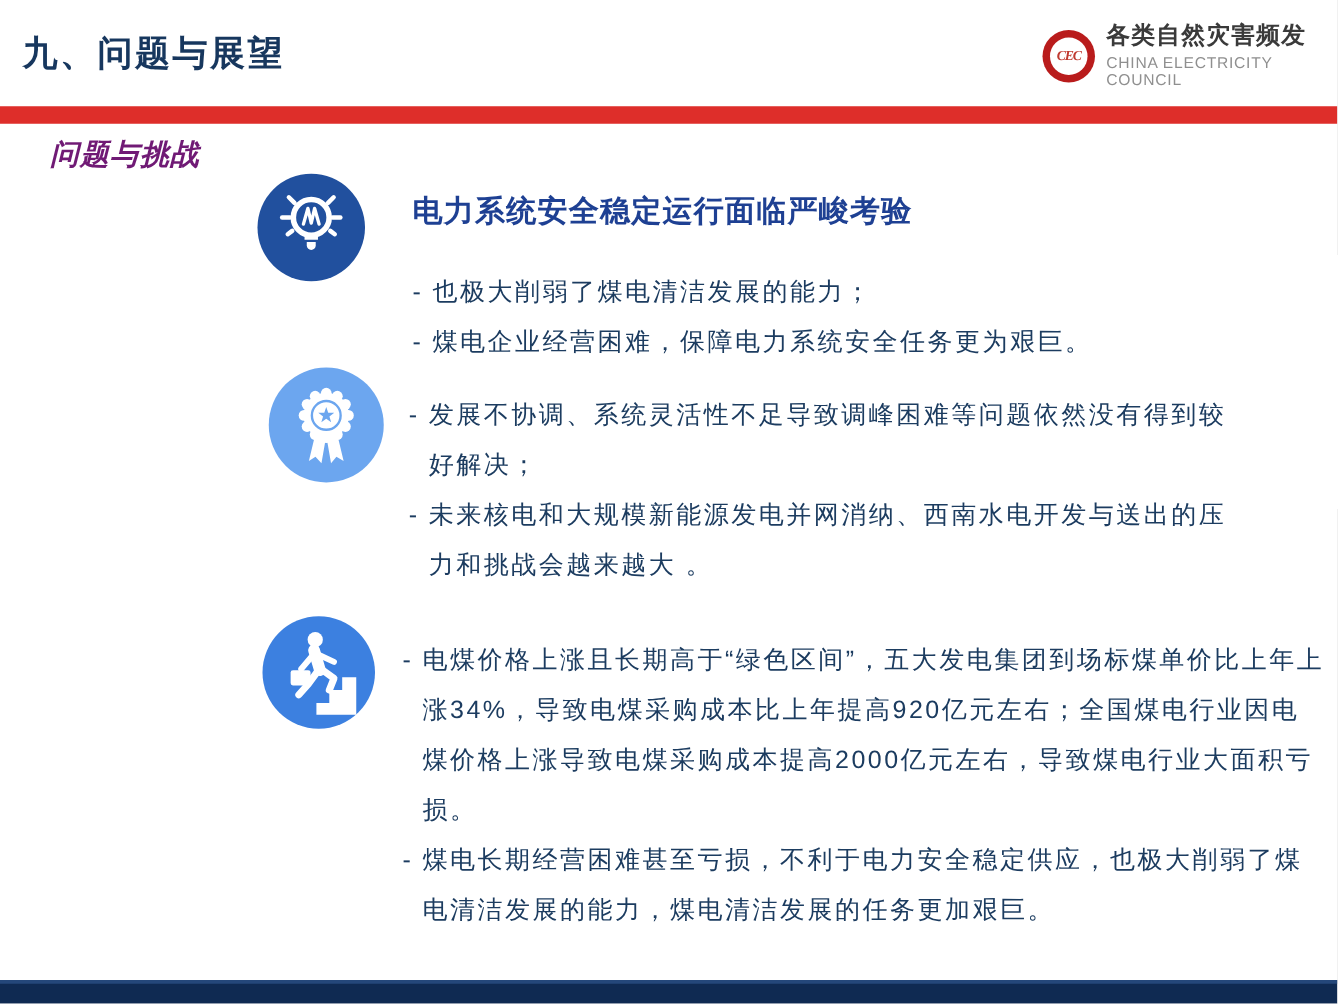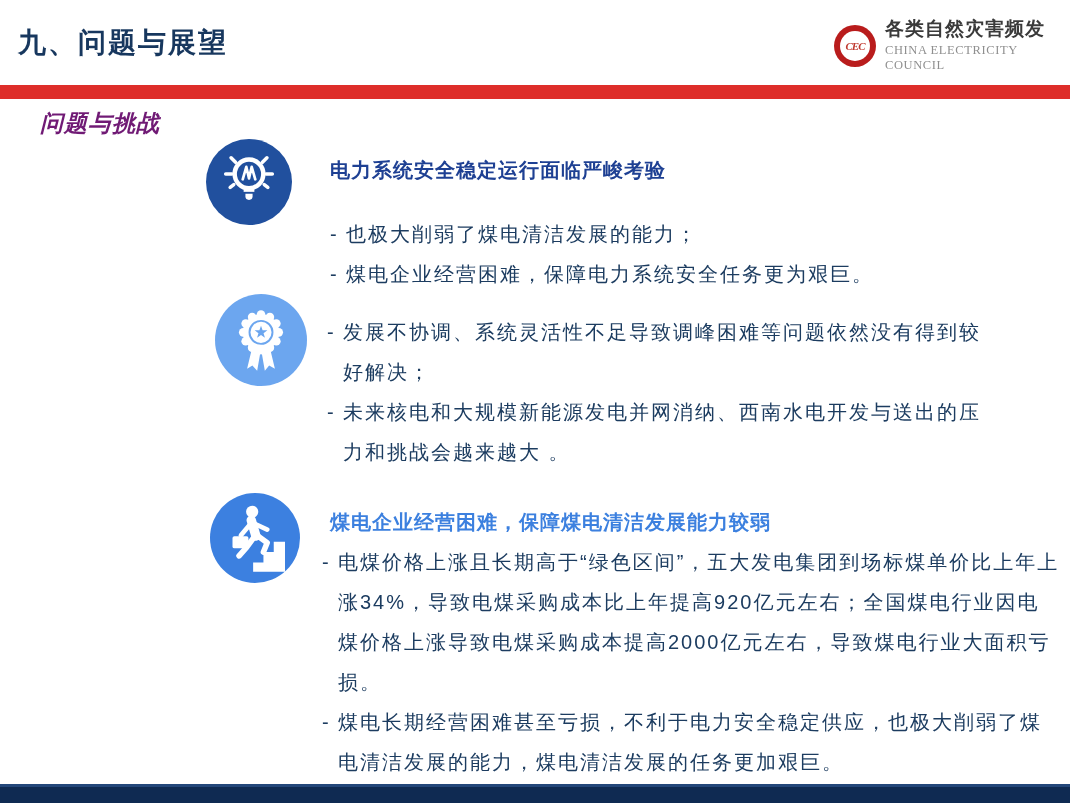--- a/index.html
+++ b/index.html
@@ -13,38 +13,38 @@
     color:#17375E;letter-spacing:2px;line-height:34px;
   }
   .logo{position:absolute;left:834px;top:18px;display:flex;align-items:center;gap:9px;}
   .emblem{width:42px;height:42px;border-radius:50%;background:#b91c1c;
     display:flex;align-items:center;justify-content:center;flex:0 0 42px;}
   .emblem-inner{width:30px;height:30px;border-radius:50%;background:#fff;
     display:flex;align-items:center;justify-content:center;}
   .emblem-text{font-family:"Liberation Serif",serif;font-style:italic;font-weight:bold;
     font-size:11px;color:#C03A30;letter-spacing:-1px;}
   .logo-cn{font-size:19px;font-weight:bold;color:#3A3A3A;letter-spacing:1px;line-height:22px;}
-  .logo-en{font-family:Liberation Serif, serif;font-size:12.5px;color:#8F8F8F;
+  .logo-en{font-family:Liberation Sans, sans-serif;font-size:12.5px;color:#8F8F8F;
     letter-spacing:0.6px;margin-top:3px;}
   .red-bar{position:absolute;left:0;top:85px;width:1070px;height:14px;background:#DE2E2A;}
   
   .section-label{position:absolute;left:40px;top:108px;font-size:23px;font-weight:bold;
     color:#701a75;letter-spacing:1px;font-style:italic;}
   
   .icon-circle{position:absolute;border-radius:50%;display:flex;align-items:center;justify-content:center;}
   .icon-1{left:206px;top:139px;width:86px;height:86px;background:#21509E;}
   .icon-2{left:215px;top:294px;width:92px;height:92px;background:#6CA6EF;}
   .icon-3{left:210px;top:493px;width:90px;height:90px;background:#3C80E0;}
   .icon-circle svg{width:100%;height:100%;display:block;}
   
   .content{position:absolute;}
   .content-1{left:330px;top:156px;width:676px;}
   .content-2{left:327px;top:312px;width:676px;}
   .content-3{left:322px;top:508px;width:738px;}
-  .heading{font-size:20px;font-weight:bold;letter-spacing:1px;line-height:28px;}
+  .heading{font-size:24px;font-weight:bold;letter-spacing:1px;line-height:28px;}
   .content-1 .heading{color:#1E4093;margin-bottom:30px;}
   .content-2 .heading{color:#5C9CE6;margin-bottom:6px;padding-left:18px;}
   .content-3 .heading{color:#3C80DF;margin-bottom:6px;padding-left:8px;}
   .bullet{display:flex;font-size:20px;line-height:40px;color:#1C3C60;letter-spacing:2px;}
   .bullet .dash{flex:0 0 16px;}
   .bullet .btext{flex:1;}
   .content-2 .bullet .btext,.content-1 .bullet .btext{max-width:644px;}
   .content-3 .bullet .btext{max-width:722px;}
   
   .bottom-bar{position:absolute;left:0;top:784px;width:1070px;height:19px;
@@ -144,21 +144,20 @@
       <path d="M44,29 L49,46" stroke="#ffffff" stroke-width="10" stroke-linecap="round" fill="none"></path>
       <path d="M46,32 L61,39" stroke="#ffffff" stroke-width="5" stroke-linecap="round" fill="none"></path>
       <path d="M44,32 L33,45" stroke="#ffffff" stroke-width="5" stroke-linecap="round" fill="none"></path>
       <rect x="24" y="46" width="17" height="13" rx="2" fill="#ffffff"></rect>
       <path d="M50,45 L61,53 L57,63" stroke="#ffffff" stroke-width="6" stroke-linecap="round" stroke-linejoin="round" fill="none"></path>
       <path d="M47,47 L39,58 L31,67" stroke="#ffffff" stroke-width="6" stroke-linecap="round" stroke-linejoin="round" fill="none"></path>
     </svg>
   </div>
 
   <div class="content content-3">
-    <div class="heading">煤电企业经营困难，保障煤电清洁发展能力较弱</div>
     <div class="bullet">
       <span class="dash">-</span>
       <span class="btext">电煤价格上涨且长期高于“绿色区间”，五大发电集团到场标煤单价比上年上涨34%，导致电煤采购成本比上年提高920亿元左右；全国煤电行业因电煤价格上涨导致电煤采购成本提高2000亿元左右，导致煤电行业大面积亏损。</span>
     </div>
     <div class="bullet">
       <span class="dash">-</span>
       <span class="btext">煤电长期经营困难甚至亏损，不利于电力安全稳定供应，也极大削弱了煤电清洁发展的能力，煤电清洁发展的任务更加艰巨。</span>
     </div>
   </div>
 

